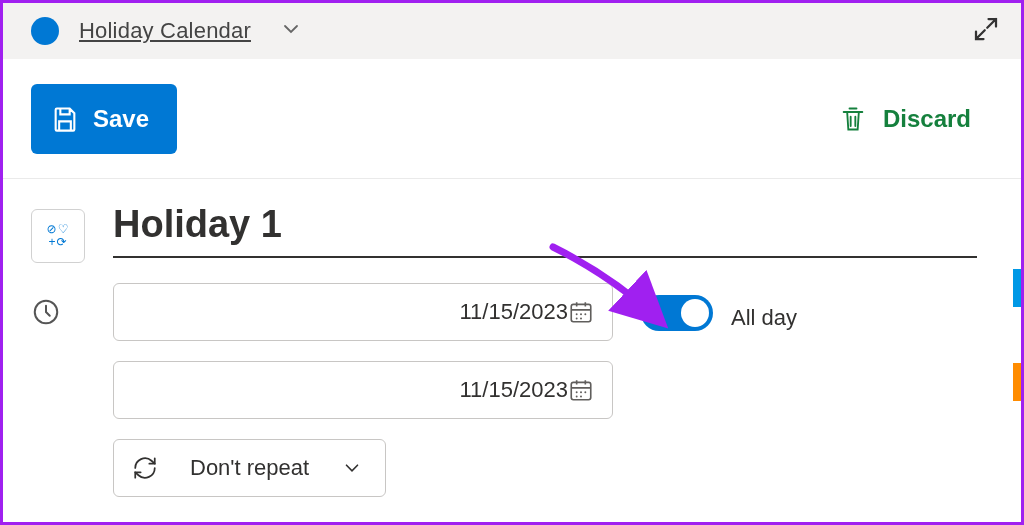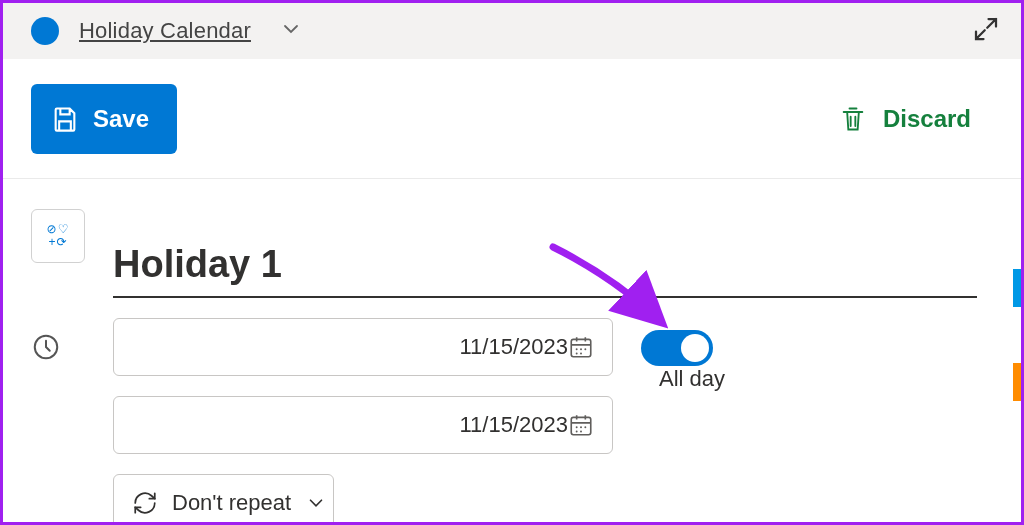--- a/index.html
+++ b/index.html
@@ -101,21 +101,20 @@
   }
   .title-field {
     flex: 1;
     margin-left: 28px;
   }
   .title-text {
     font-size: 38px;
     font-weight: 700;
     color: #323130;
     padding-bottom: 8px;
-    margin-top: 40px;
   }
   .title-underline {
     border-bottom: 2px solid #323130;
     margin-top: 2px;
   }
   .clock-icon {
     color: #555;
     width: 54px;
     display: flex;
     justify-content: flex-start;
@@ -141,34 +140,33 @@
     justify-content: flex-end;
     cursor: pointer;
   }
   .date-input svg { color: #605e5c; }
   .repeat-btn {
     height: 58px;
     border: 1px solid #c8c6c4;
     border-radius: 6px;
     display: inline-flex;
     align-items: center;
-    padding: 0 6px 0 18px;
+    padding: 0 22px 0 18px;
     font-size: 22px;
     color: #323130;
     background: #fff;
     cursor: pointer;
-    gap: 14px;
+    gap: 32px;
     width: fit-content;
   }
   .allday-col {
     display: flex;
-    align-items: flex-start;
+    align-items: flex-end;
     margin-left: 28px;
     padding-top: 12px;
-    flex-direction: column;
   }
   .toggle {
     width: 72px; height: 36px;
     background: #0078d4;
     border-radius: 18px;
     position: relative;
     cursor: pointer;
   }
   .toggle-knob {
     width: 28px; height: 28px;

